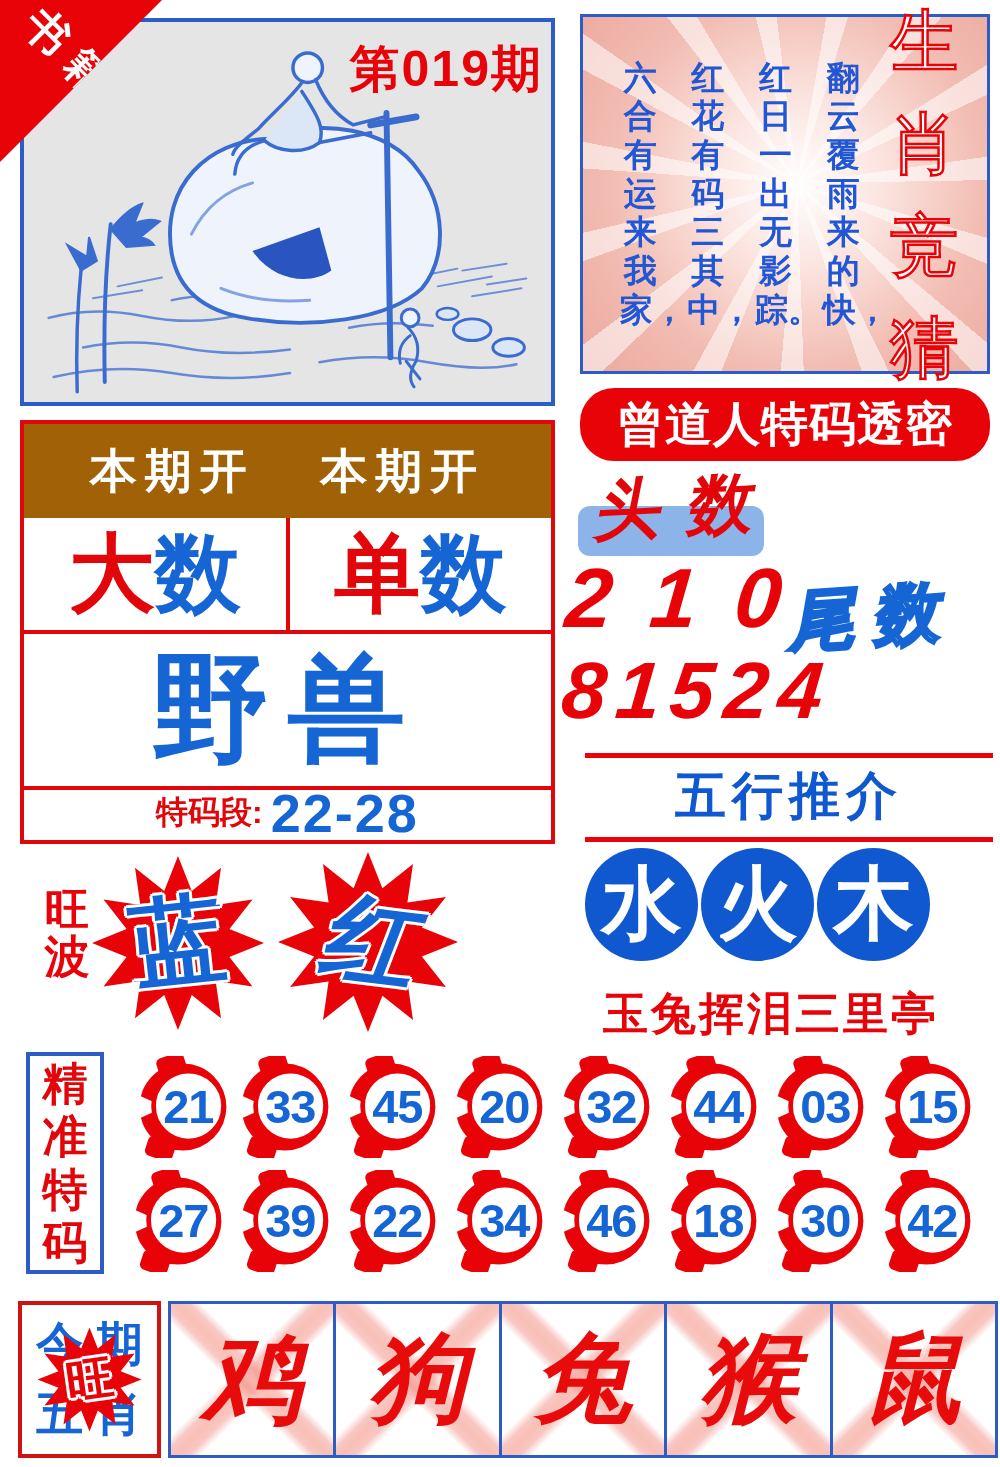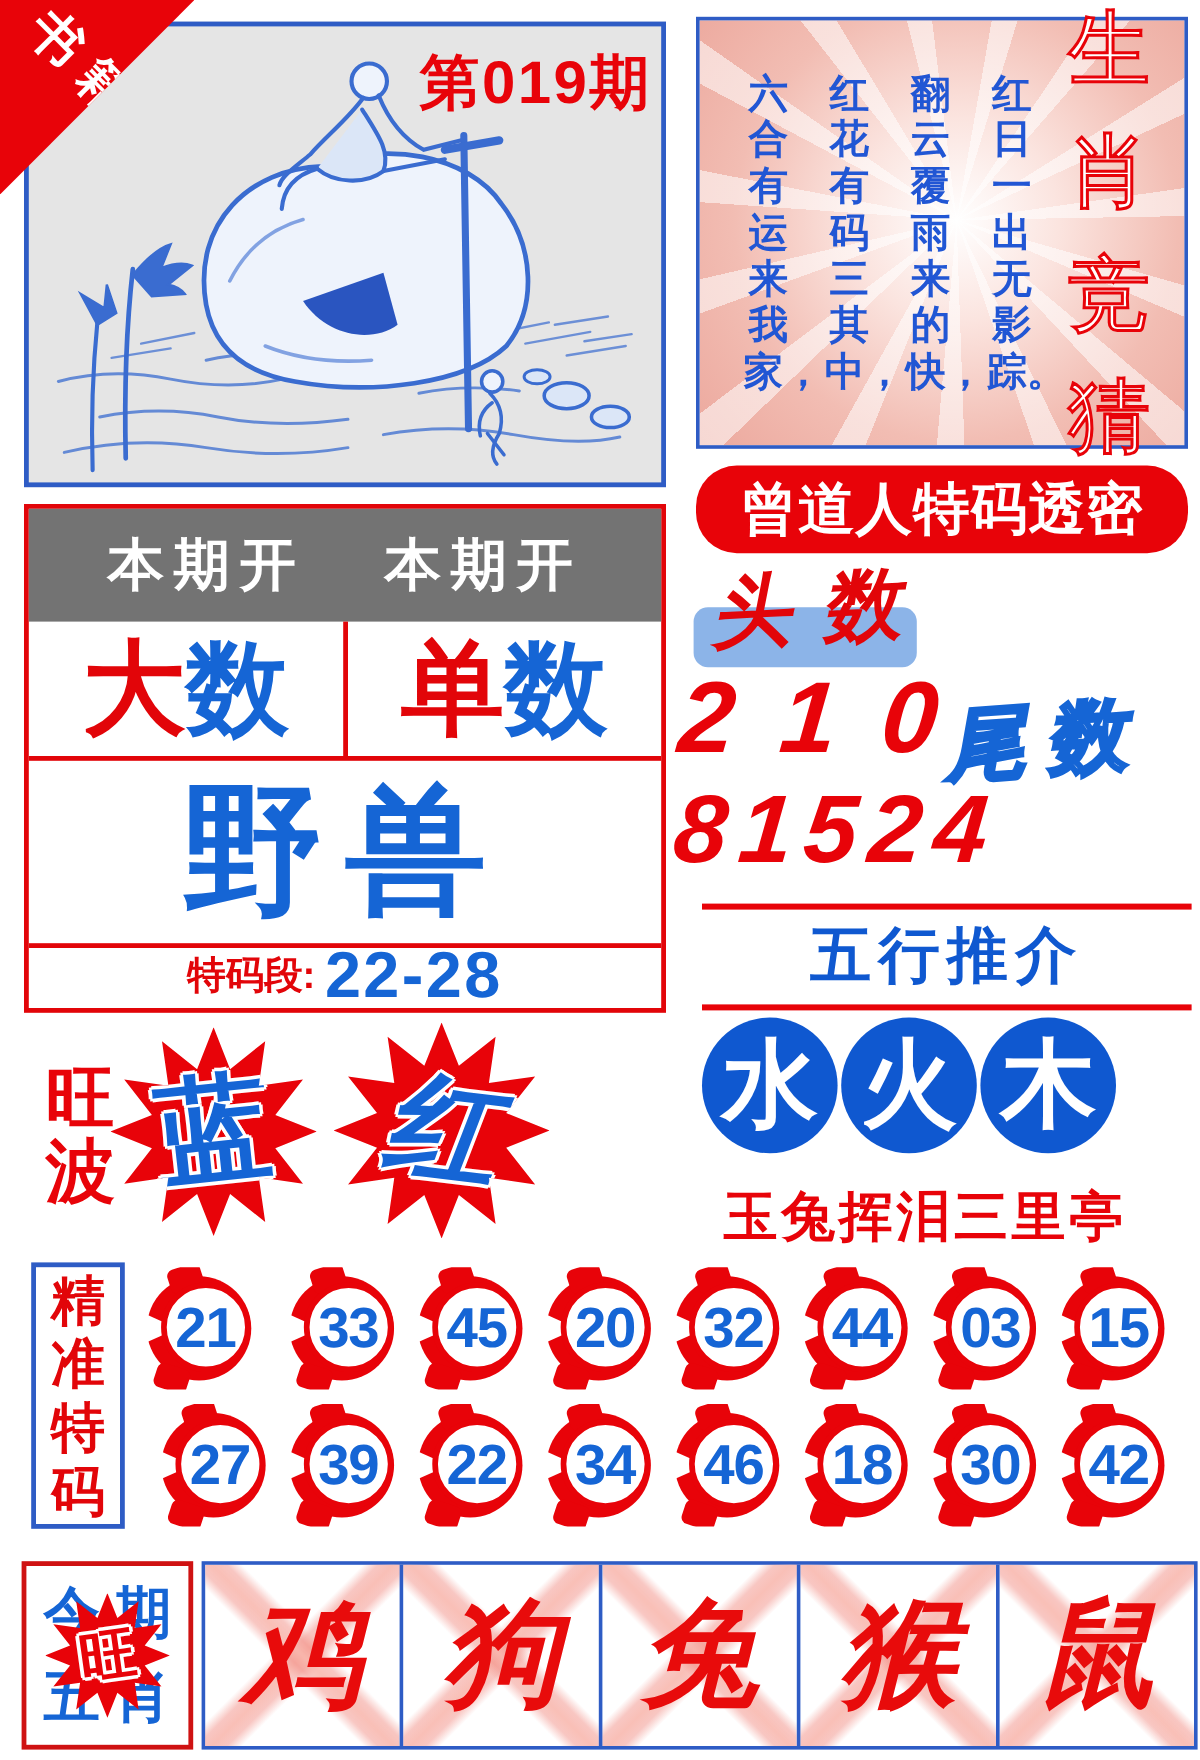--- a/index.html
+++ b/index.html
@@ -92,39 +92,39 @@
   .phrase{
     left:580px; top:984px; color:#e80309; font-weight:bold; font-size:45px;
     letter-spacing:3px; white-space:nowrap;margin-left:23px;
   }
 
   
   .main-panel{
     left:20px; top:420px; width:535px; height:424px; border:4px solid #e20509; background:#fff;
   }
   .mp-header{
-    height:94px; background:#737373; display:flex; align-items:center; justify-content:space-evenly;text-align:center;
+    height:94px; background:#a16207; display:flex; align-items:center; justify-content:space-evenly;text-align:center;
   }
   .mp-header span{ color:#fff; font-weight:bold; font-size:47px; letter-spacing:8px; }
   .mp-picks{ height:116px; display:flex; border-bottom:4px solid #e20509; }
   .mp-pick{ flex:1; display:flex; align-items:center; justify-content:center; font-weight:bold; font-size:86px; }
   .mp-pick:first-child{ border-right:4px solid #e20509; }
   .char-red{ color:#e20509; } .char-blue{ color:#1565d5; }
   .mp-animal{
     height:156px; display:flex; align-items:center; justify-content:center;
     border-bottom:4px solid #e20509; color:#1565d5; font-weight:bold;
     font-size:118px; letter-spacing:18px;
   }
   .mp-range{ height:46px; display:flex; align-items:center; justify-content:center; gap:8px; }
   .mp-range .range-label{ color:#e20509; font-weight:bold; font-size:32px; }
   .mp-range .range-value{ color:#1565d5; font-weight:bold; font-size:54px; letter-spacing:2px; }
 
   
   .wave-label{
-    left:36px; top:886px; width:62px; color:#e80309; font-weight:bold; font-size:58px;
+    left:36px; top:886px; width:62px; color:#e80309; font-weight:bold; font-size:45px;
     line-height:1.05; word-break:break-all; text-align:center;
   }
   .starburst{
     background:#e80309; display:flex; align-items:center; justify-content:center;
     clip-path:polygon(100% 50%,79.9% 58%,93.3% 75%,71.9% 71.9%,75% 93.3%,58% 79.9%,50% 100%,42% 79.9%,25% 93.3%,28.1% 71.9%,6.7% 75%,20.1% 58%,0% 50%,20.1% 42%,6.7% 25%,28.1% 28.1%,25% 6.7%,42% 20.1%,50% 0%,58% 20.1%,75% 6.7%,71.9% 28.1%,93.3% 25%,79.9% 42%);
   }
   .star-blue{ left:92px; top:856px; width:172px; height:174px; }
   .star-red{ left:278px; top:852px; width:180px; height:180px; }
   .star-char{
     color:#1565d5; font-weight:bold; font-size:96px;
@@ -257,22 +257,22 @@
       <ellipse cx="455" cy="312" rx="19" ry="11" fill="#dbe6f7" stroke-width="3"></ellipse>
       <ellipse cx="492" cy="330" rx="16" ry="9" fill="#dbe6f7" stroke-width="3"></ellipse>
       <ellipse cx="430" cy="296" rx="11" ry="6" fill="#dbe6f7" stroke-width="2.5"></ellipse>
     </g>
   </svg>
 </div>
 
 <div class="abs poem-box">
   <div class="poem-col">六合有运来我家，</div>
   <div class="poem-col">红花有码三其中，</div>
+  <div class="poem-col">红日一出无影踪。</div>
   <div class="poem-col">翻云覆雨来的快，</div>
-  <div class="poem-col">红日一出无影踪。</div>
   <div class="poem-title">生肖竞猜</div>
 </div>
 
 <div class="abs banner">曾道人特码透密</div>
 
 <div class="abs head-badge"></div>
 <div class="abs head-label">头数</div>
 <div class="abs head-values">210</div>
 <div class="abs tail-label">尾数</div>
 <div class="abs tail-values">81524</div>
@@ -318,21 +318,21 @@
   <span class="star-char">蓝</span>
 </div>
 <div class="abs starburst star-red">
   <span class="star-char">红</span>
 </div>
 
 <div class="abs jingzhun-box">
   <span>精准特码</span>
 </div>
 
-<div class="abs ball" style="left:112px;top:1056px">
+<div class="abs ball" style="left:129px;top:1056px">
     <svg viewBox="0 0 110 102">
       <use href="#ballshape"></use>
     </svg>
     <span class="ball-num">21</span>
   </div>
 <div class="abs ball" style="left:231px;top:1056px">
     <svg viewBox="0 0 110 102">
       <use href="#ballshape"></use>
     </svg>
     <span class="ball-num">33</span>

